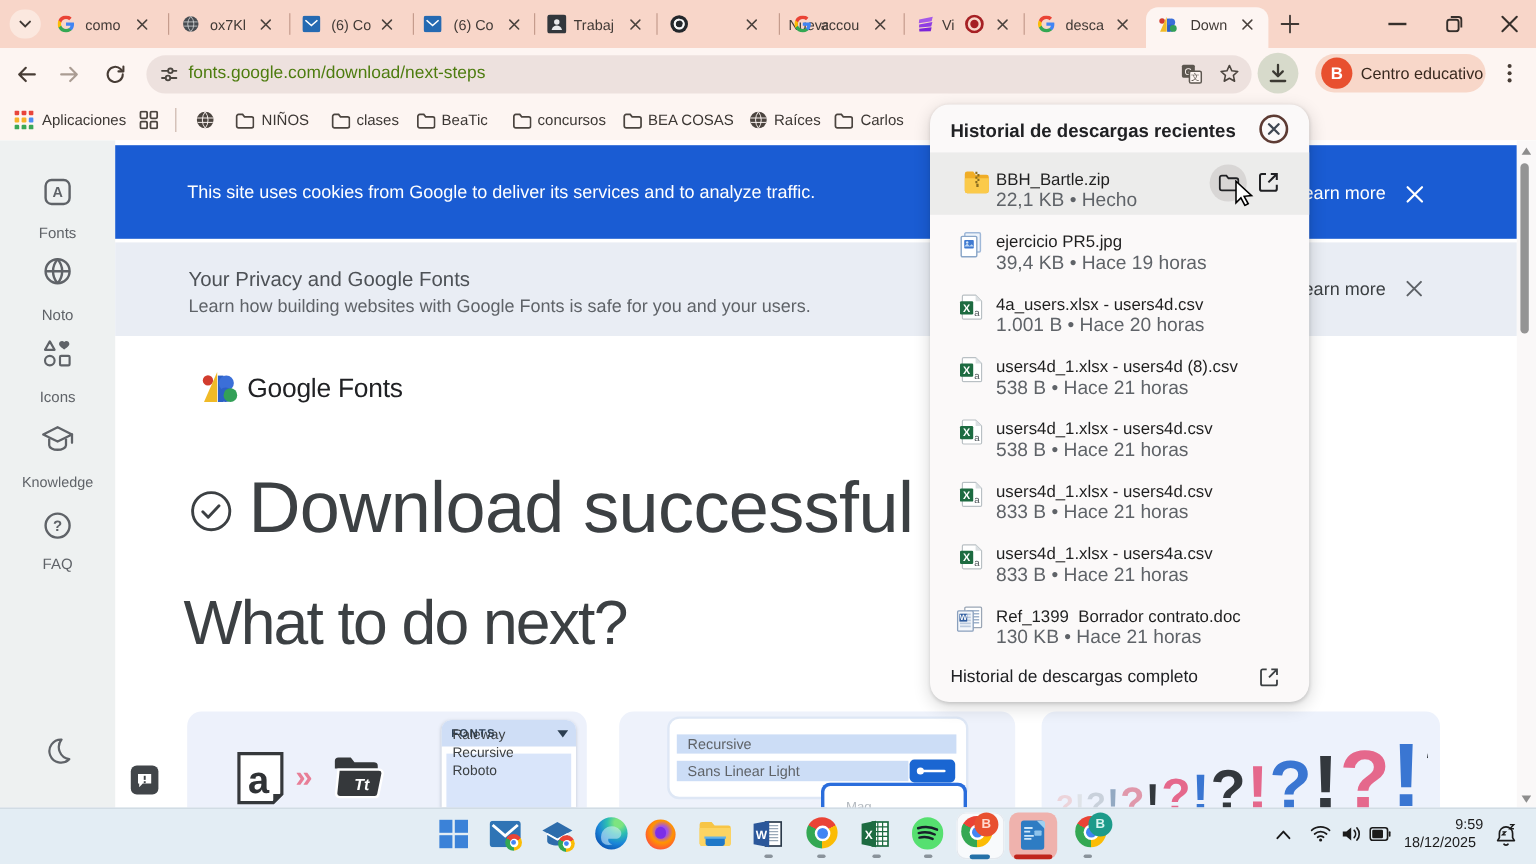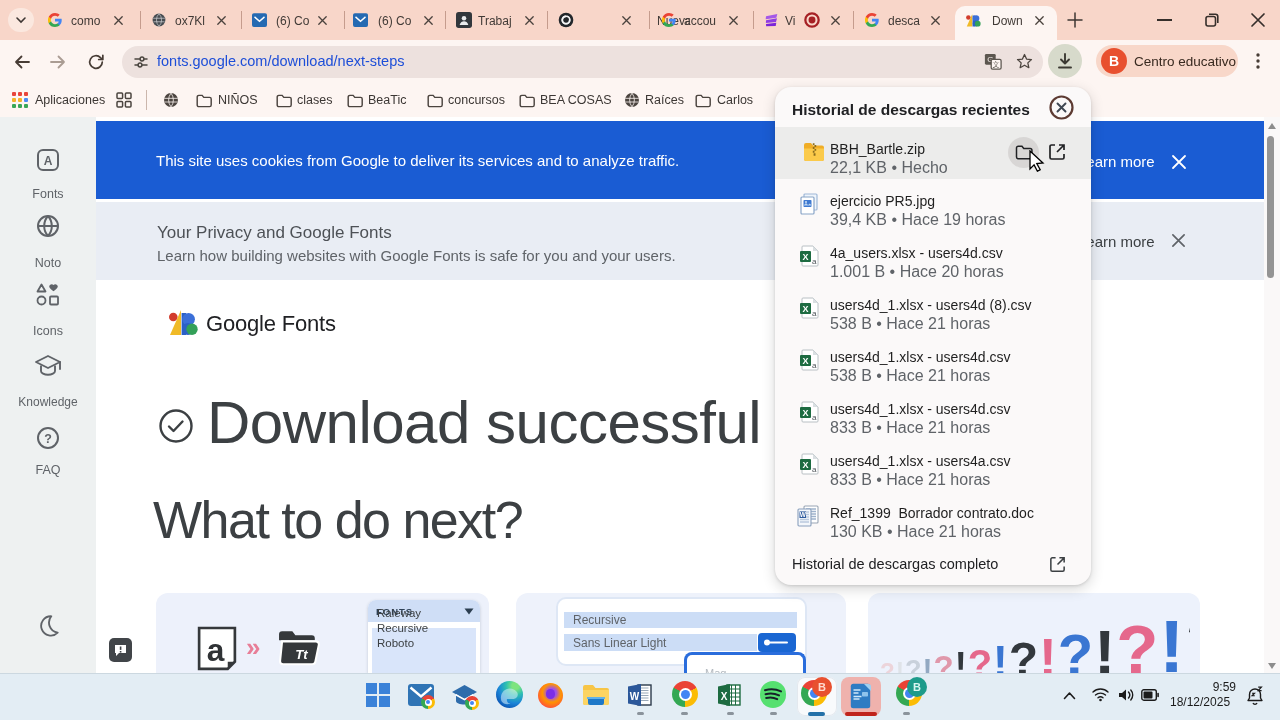--- a/index.html
+++ b/index.html
@@ -145,21 +145,21 @@
 <svg class="ab" style="left:87px;top:53px;" width="18" height="18" viewBox="0 0 20 20">
       <path d="M17 10a7 7 0 1 1-2.05-4.95L17 7" stroke="#473c35" stroke-width="1.9" fill="none" stroke-linecap="round"></path>
       <path d="M17.6 2.6v4.6H13" fill="none" stroke="#473c35" stroke-width="1.9" stroke-linecap="round" stroke-linejoin="round"></path>
     </svg>
 <div class="ab" style="left:122px;top:46px;width:921px;height:32px;border-radius:16px;background:#ede1de;"></div>
 <svg class="ab" style="left:133px;top:54px;" width="16" height="16" viewBox="0 0 16 16">
       <path d="M2 5h5M11 5h3M2 11h3M9 11h5" stroke="#4b4640" stroke-width="1.5" stroke-linecap="round"></path>
       <circle cx="9" cy="5" r="1.9" fill="none" stroke="#4b4640" stroke-width="1.5"></circle>
       <circle cx="7" cy="11" r="1.9" fill="none" stroke="#4b4640" stroke-width="1.5"></circle>
     </svg>
-<div class="ab" style="left:157px;top:53px;font-size:14.5px;color:#1d4ed8;">fonts.google.com/download/next-steps</div>
+<div class="ab" style="left:157px;top:53px;font-size:14.5px;color:#4d7c0f;">fonts.google.com/download/next-steps</div>
 <svg class="ab" style="left:984px;top:53px;" width="18" height="18" viewBox="0 0 20 20">
       <rect x="1" y="1" width="12" height="12" rx="1.5" fill="#5c564f"></rect>
       <text x="7" y="10.5" font-size="9" fill="#fdf5f2" text-anchor="middle" font-family="Liberation Sans">G</text>
       <rect x="8" y="7" width="11" height="11" rx="1.5" fill="#fdf5f2" stroke="#5c564f" stroke-width="1.4"></rect>
       <text x="13.5" y="15.5" font-size="8" fill="#5c564f" text-anchor="middle" font-family="Liberation Sans">文</text>
     </svg>
 <svg class="ab" style="left:1016px;top:53px;" width="17" height="17" viewBox="0 0 20 20">
       <path d="M10 1.8l2.4 5.3 5.8.6-4.3 3.9 1.2 5.7L10 14.4l-5.1 2.9 1.2-5.7L1.8 7.7l5.8-.6z" fill="none" stroke="#4b443e" stroke-width="1.5" stroke-linejoin="round"></path>
     </svg>
 <div class="ab" style="left:1048px;top:44px;width:34px;height:34px;border-radius:17px;background:#d7dacb;"></div>

